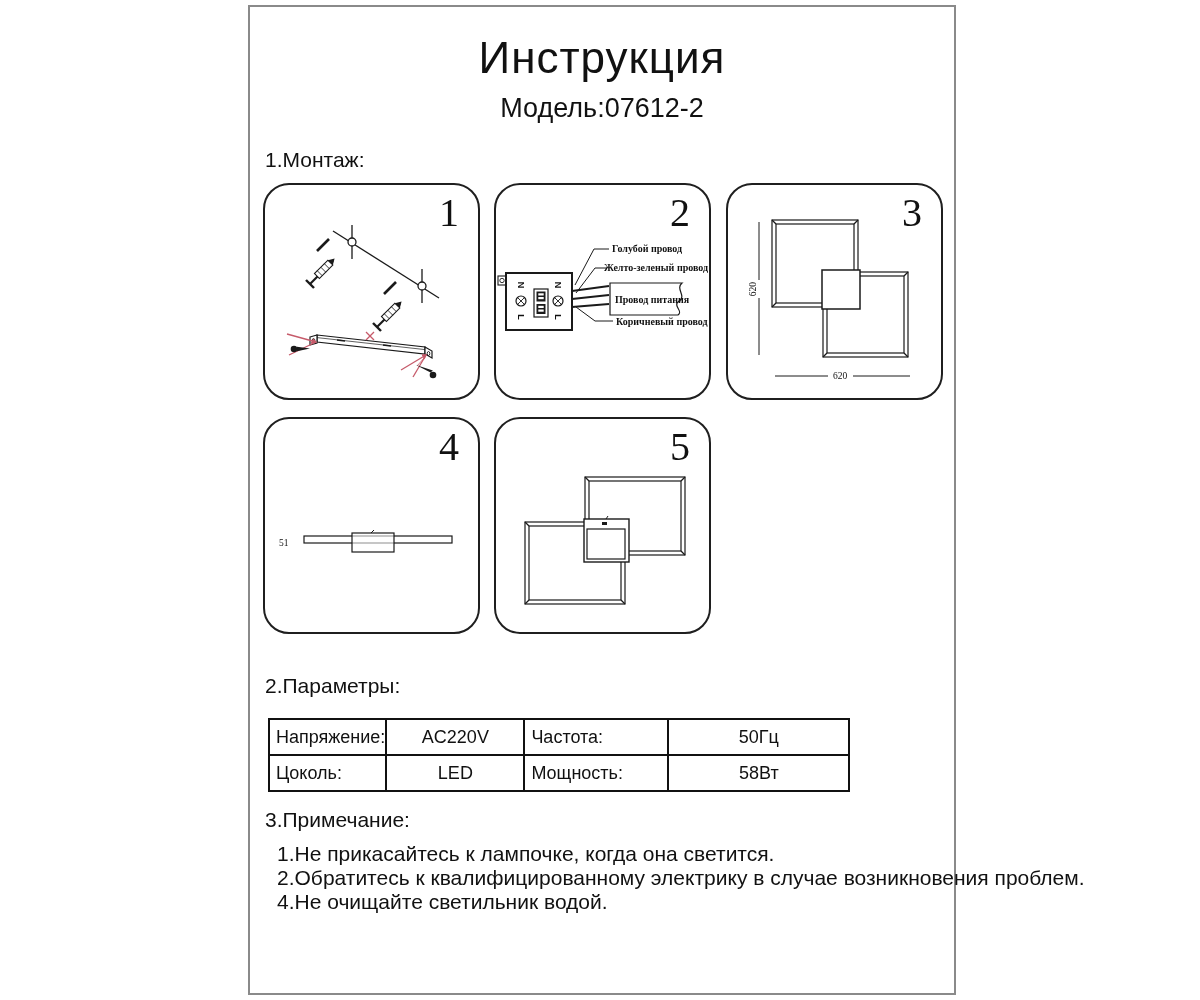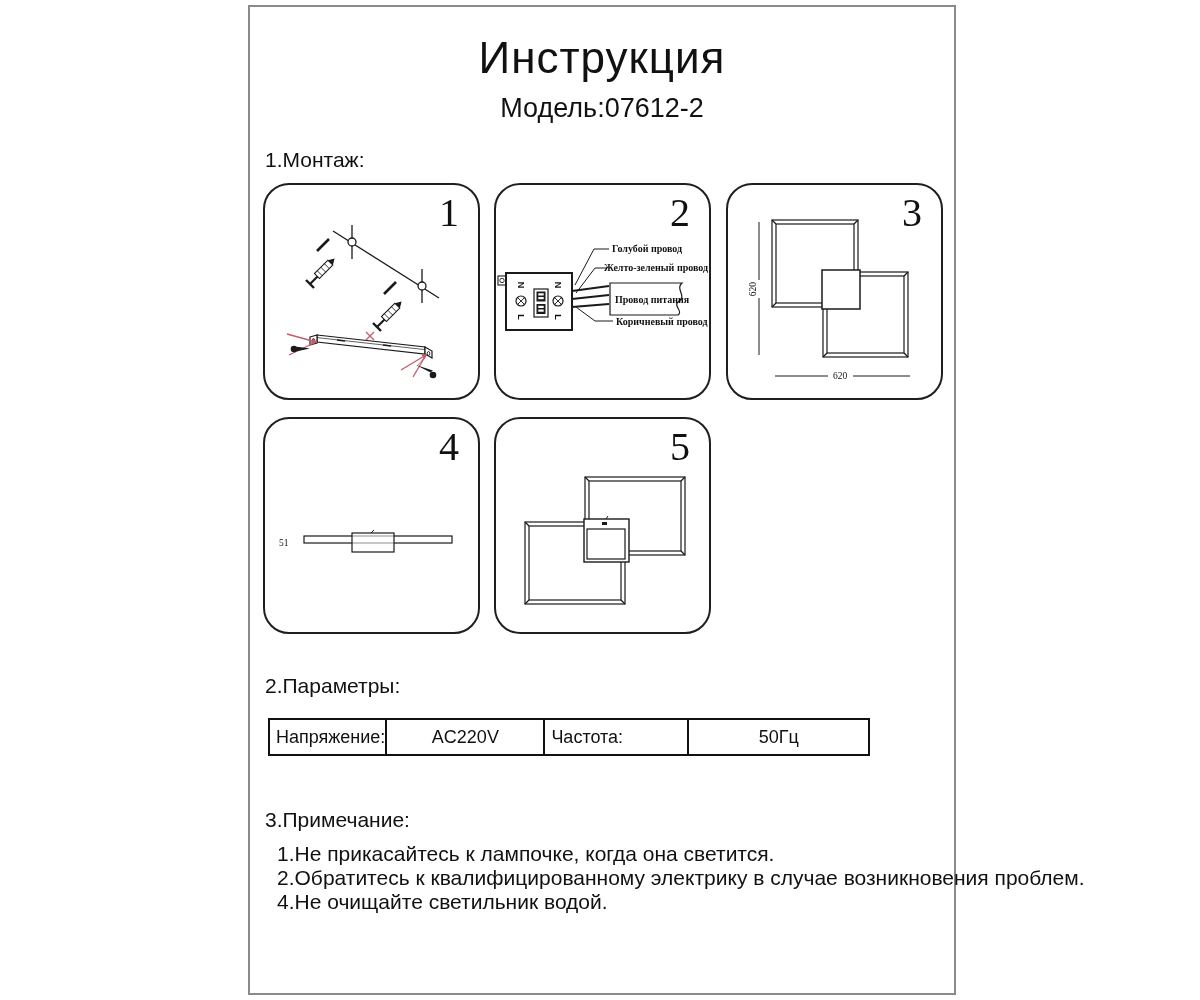--- a/index.html
+++ b/index.html
@@ -23,21 +23,21 @@
   .p4{left:13px;top:410px;}
   .p5{left:244px;top:410px;}
   .panel-num{position:absolute;top:4px;right:19px;
              font-family:"Liberation Serif",serif;font-size:40px;color:#111;}
   .panel svg{position:absolute;left:0;top:0;width:213px;height:213px;}
   .params-table{position:absolute;left:18px;top:711px;border-collapse:collapse;
                 table-layout:fixed;font-size:18px;color:#111;}
   .params-table td{border:2px solid #111;height:36px;padding:0;box-sizing:border-box;}
   .params-table td.lbl{text-align:left;padding-left:6px;}
   .params-table td.val{text-align:center;}
-  .c0{width:92px;} .c1{width:158px;} .c2{width:144px;} .c3{width:181px;}
+  .c0{width:92px;} .c1{width:138px;} .c2{width:144px;} .c3{width:181px;}
   .notes{position:absolute;left:27px;top:835px;font-size:21px;color:#111;}
   .note-line{line-height:24px;white-space:nowrap;}
   .note-cont{margin-left:15px;}
   svg text{fill:#111;}
   .wire-label{font-family:"Liberation Serif",serif;font-weight:bold;font-size:10px;}
   .dim-label{font-family:"Liberation Serif",serif;font-size:9.5px;}
   .term-letter{font-family:"Liberation Sans",sans-serif;font-weight:bold;font-size:9px;}
 </style>
 </head>
 <body>
@@ -236,20 +236,26 @@
     <div class="sec-heading h-params">2.Параметры:</div>
 
     <table class="params-table">
       <tbody>
           <tr>
         <td class="lbl c0">Напряжение:</td>
         <td class="val c1">AC220V</td>
         <td class="lbl c2">Частота:</td>
         <td class="val c3">50Гц</td>
       </tr>
+      <tr>
+        <td class="lbl c0">Цоколь:</td>
+        <td class="val c1">LED</td>
+        <td class="lbl c2">Мощность:</td>
+        <td class="val c3">58Вт</td>
+      </tr>
     </tbody>
       </table>
 
     <div class="sec-heading h-notes">3.Примечание:</div>
 
     <div class="notes">
       <div class="note-line">1.Не прикасайтесь к лампочке, когда она светится.</div>
       <div class="note-line">2.Обратитесь к квалифицированному электрику в случае возникновения проблем.</div>
       <div class="note-line">4.Не очищайте светильник водой.</div>
     </div>

